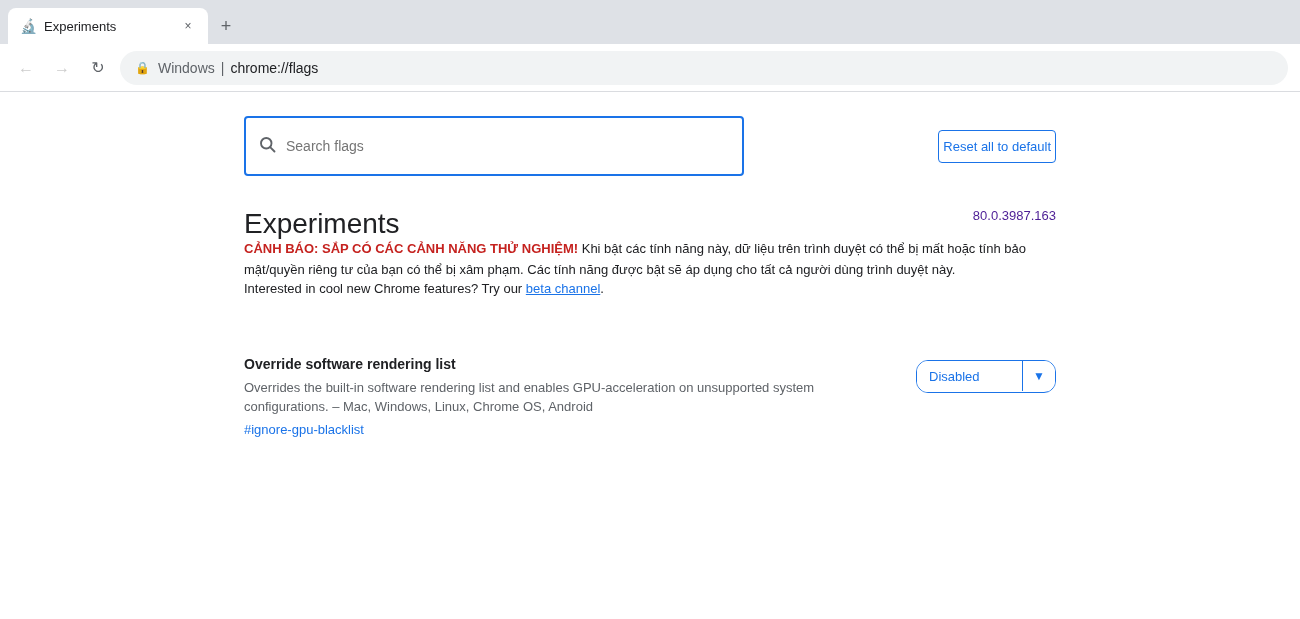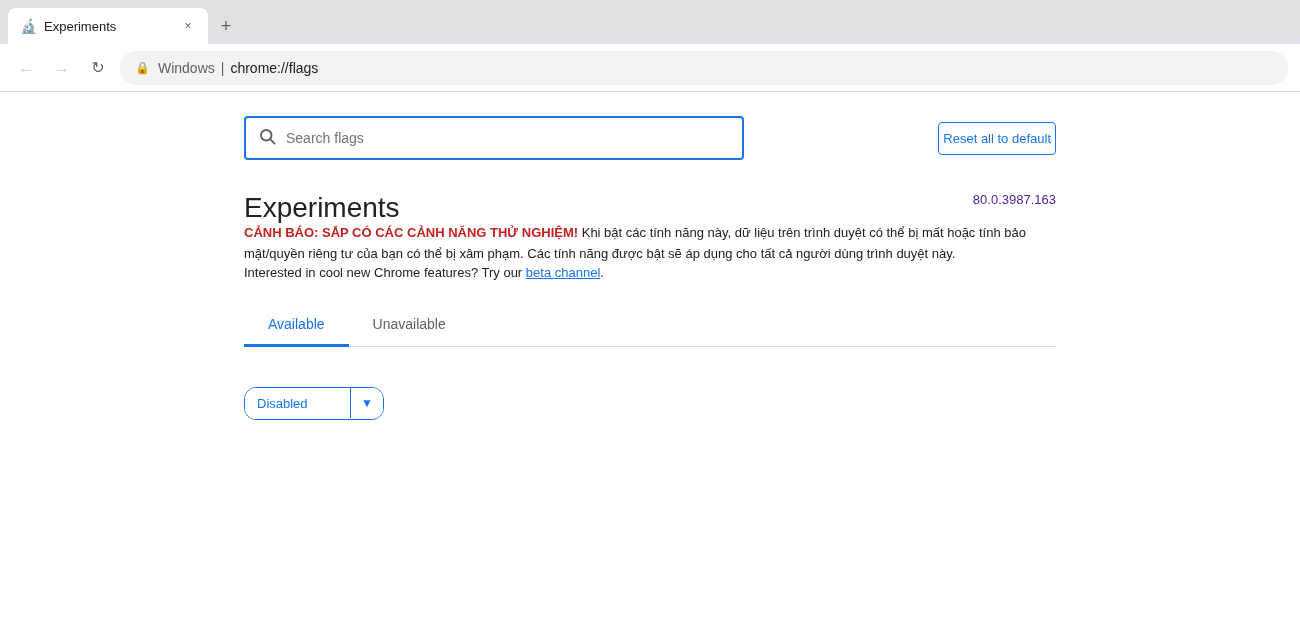--- a/index.html
+++ b/index.html
@@ -129,21 +129,21 @@
       margin-bottom: 32px;
       padding-top: 4px;
     }
     .search-box {
       display: flex;
       align-items: center;
       border: 2px solid #1a73e8;
       border-radius: 4px;
       padding: 0 12px;
       width: 500px;
-      height: 44px;
+      height: 60px;
       gap: 10px;
       background: #fff;
     }
     .search-icon-svg {
       color: #5f6368;
       font-size: 18px;
       flex-shrink: 0;
     }
     .search-input {
       border: none;
@@ -338,27 +338,28 @@
 
       <div class="warning-box">
         <p class="warning-text">
           <span class="warning-label">CẢNH BÁO: SẮP CÓ CÁC CẢNH NĂNG THỬ NGHIỆM!</span><span> Khi bật các tính năng này, dữ liệu trên trình duyệt có thể bị mất hoặc tính bảo mật/quyền riêng tư của bạn có thể bị xâm phạm. Các tính năng được bật sẽ áp dụng cho tất cả người dùng trình duyệt này.</span>
         </p>
         <p class="interest-text">
           <span>Interested in cool new Chrome features? Try our </span><a class="beta-link">beta channel</a><span>.</span>
         </p>
       </div>
 
-      <div class="tab-section">
-        <div class="flag-tab active">Available</div>
-        <div class="flag-tab">Unavailable</div>
-      </div>
 
       <div class="flag-list">
         <div class="flag-item">
+          <div class="flag-info">
+            <div class="flag-name">Override software rendering list</div>
+            <div class="flag-description">Overrides the built-in software rendering list and enables GPU-acceleration on unsupported system configurations. – Mac, Windows, Linux, Chrome OS, Android</div>
+            <a class="flag-anchor">#ignore-gpu-blacklist</a>
+          </div>
           <div class="flag-control">
             <div class="flag-select">
               <select>
                 <option>Default</option>
                 <option>Enabled</option>
                 <option selected="">Disabled</option>
               </select>
               <span class="select-arrow">▼</span>
             </div>
           </div>

